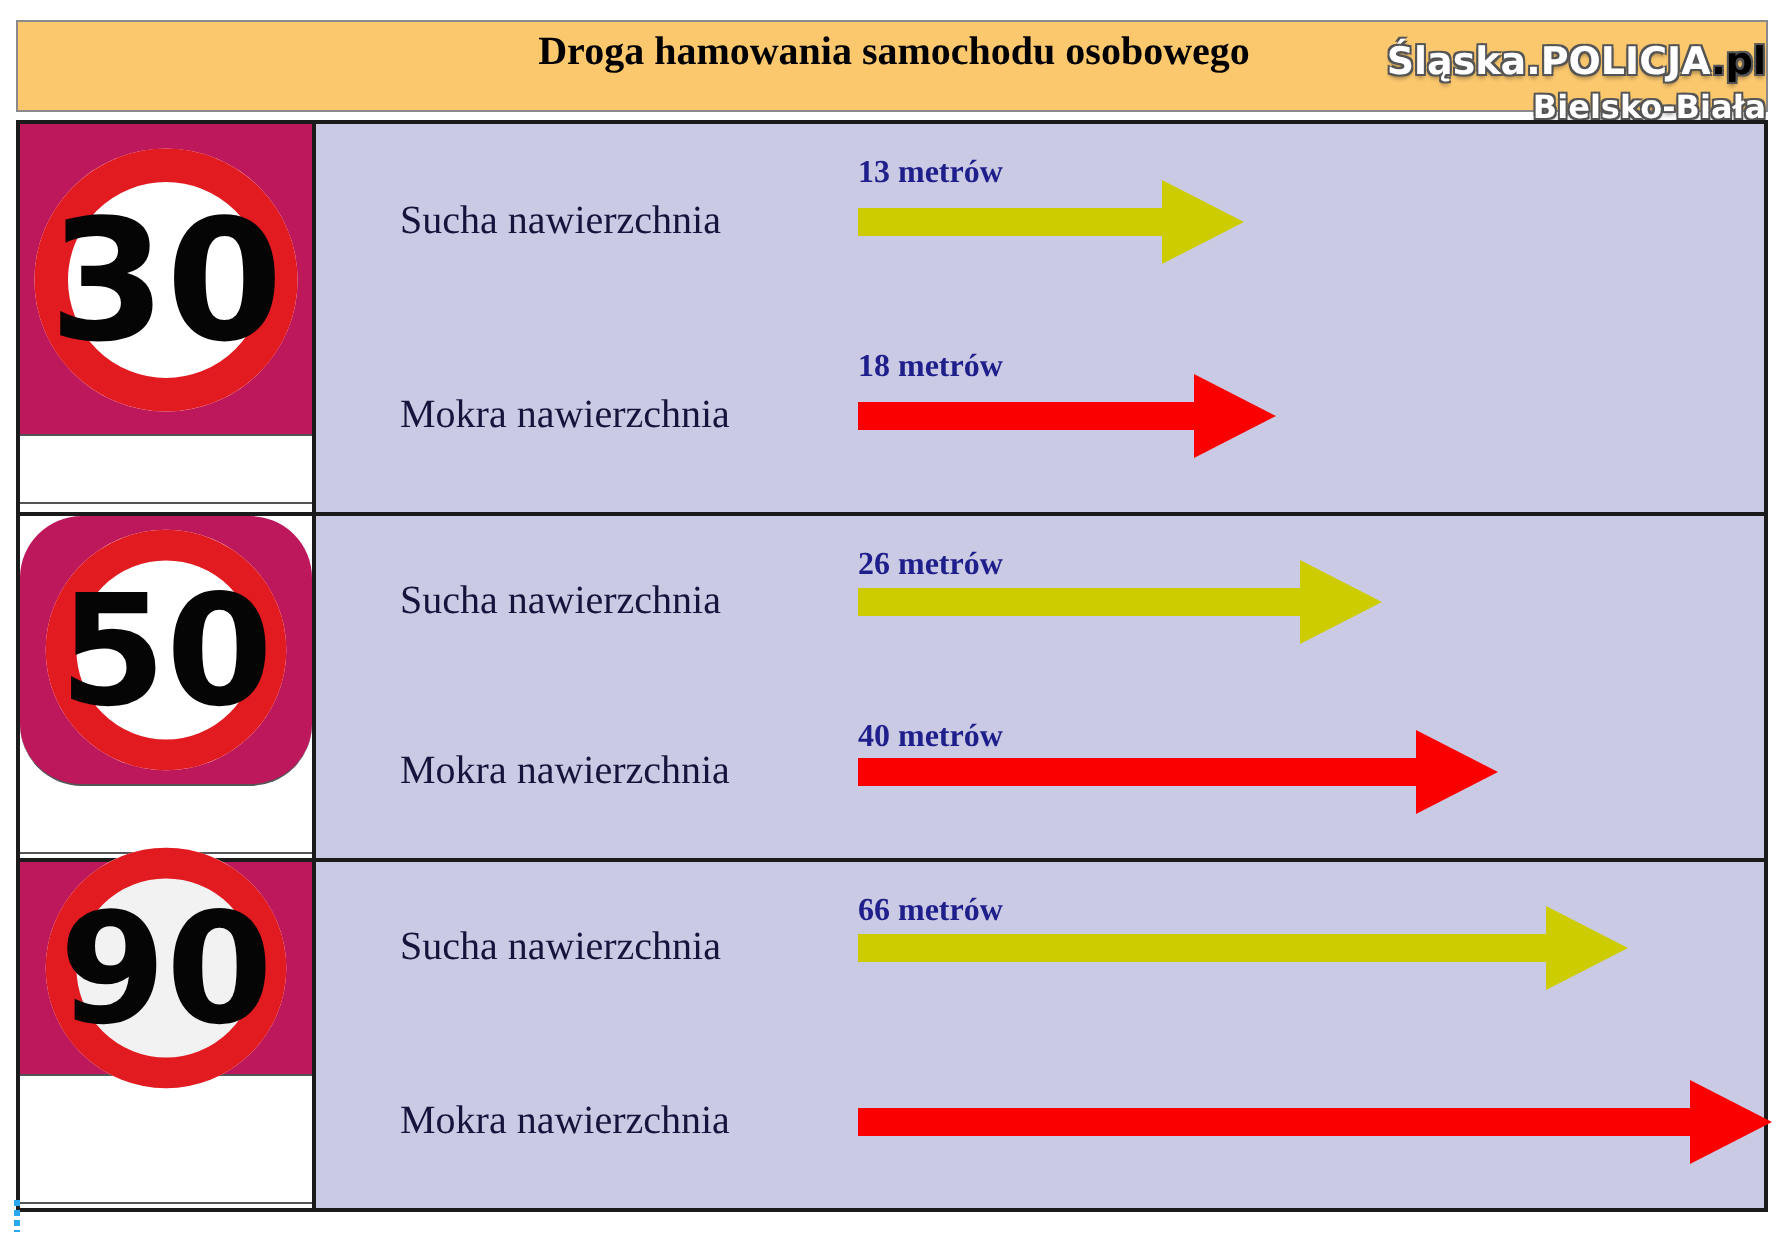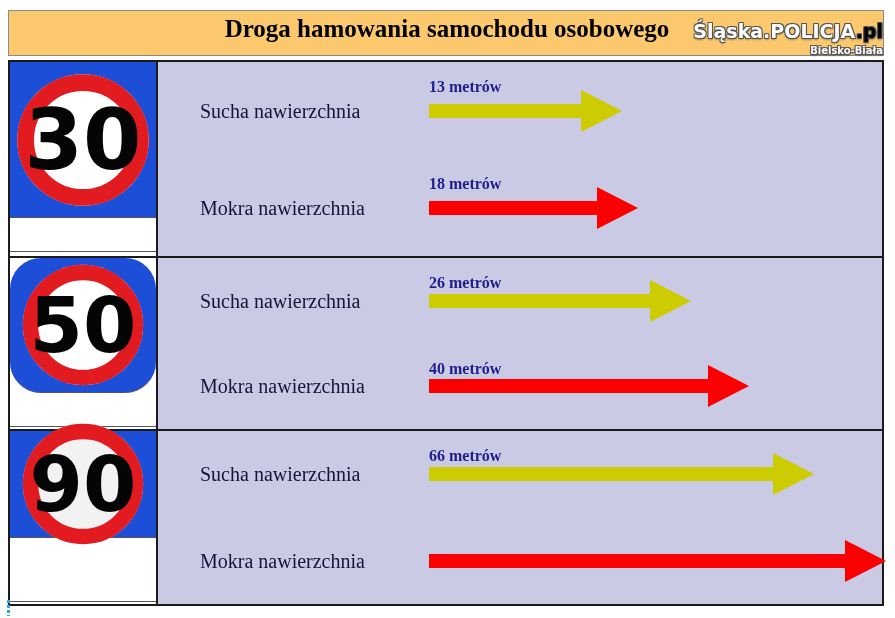--- a/index.html
+++ b/index.html
@@ -35,21 +35,21 @@
     box-sizing: border-box;
   }
   .header-title {
     position: absolute;
     left: 0;
     top: 4px;
     width: 876px;
     text-align: center;
     font-family: "Liberation Serif", serif;
     font-weight: bold;
-    font-size: 25px;
+    font-size: 20px;
     color: #000000;
     letter-spacing: 0px;
     white-space: nowrap;
   }
 
   
   .watermark {
     position: absolute;
     right: 12px;
     top: 22px;
@@ -66,21 +66,21 @@
       -1px -1px 0 #555, 1px -1px 0 #555,
       -1px 1px 0 #555, 1px 1px 0 #555,
       0 2px 2px rgba(0,0,0,.35);
     white-space: nowrap;
   }
   .wm-line1 .tld {
     color: #000000;
   }
   .wm-line2 {
     margin-top: 5px;
-    font-size: 10px;
+    font-size: 16px;
     font-weight: bold;
     color: #ffffff;
     text-shadow:
       -1px -1px 0 #555, 1px -1px 0 #555,
       -1px 1px 0 #555, 1px 1px 0 #555,
       0 2px 2px rgba(0,0,0,.35);
     white-space: nowrap;
   }
 
   
@@ -119,21 +119,21 @@
   .sign-inner {
     position: absolute;
     left: 0;
     top: 0;
     width: 100%;
     box-sizing: border-box;
     border-bottom: 1px solid #555555;
     display: flex;
     align-items: center;
     justify-content: center;
-    background: #1d4ed8;
+    background: #be185d;
   }
   .grp.g0 .sign-inner { height: 156px; }
   .grp.g1 .sign-inner { height: 135px; border-radius: 31px; }
   .grp.g2 .sign-inner { height: 107px; }
 
   .sign-foot {
     position: absolute;
     left: 0;
     width: 100%;
     background: #ffffff;

